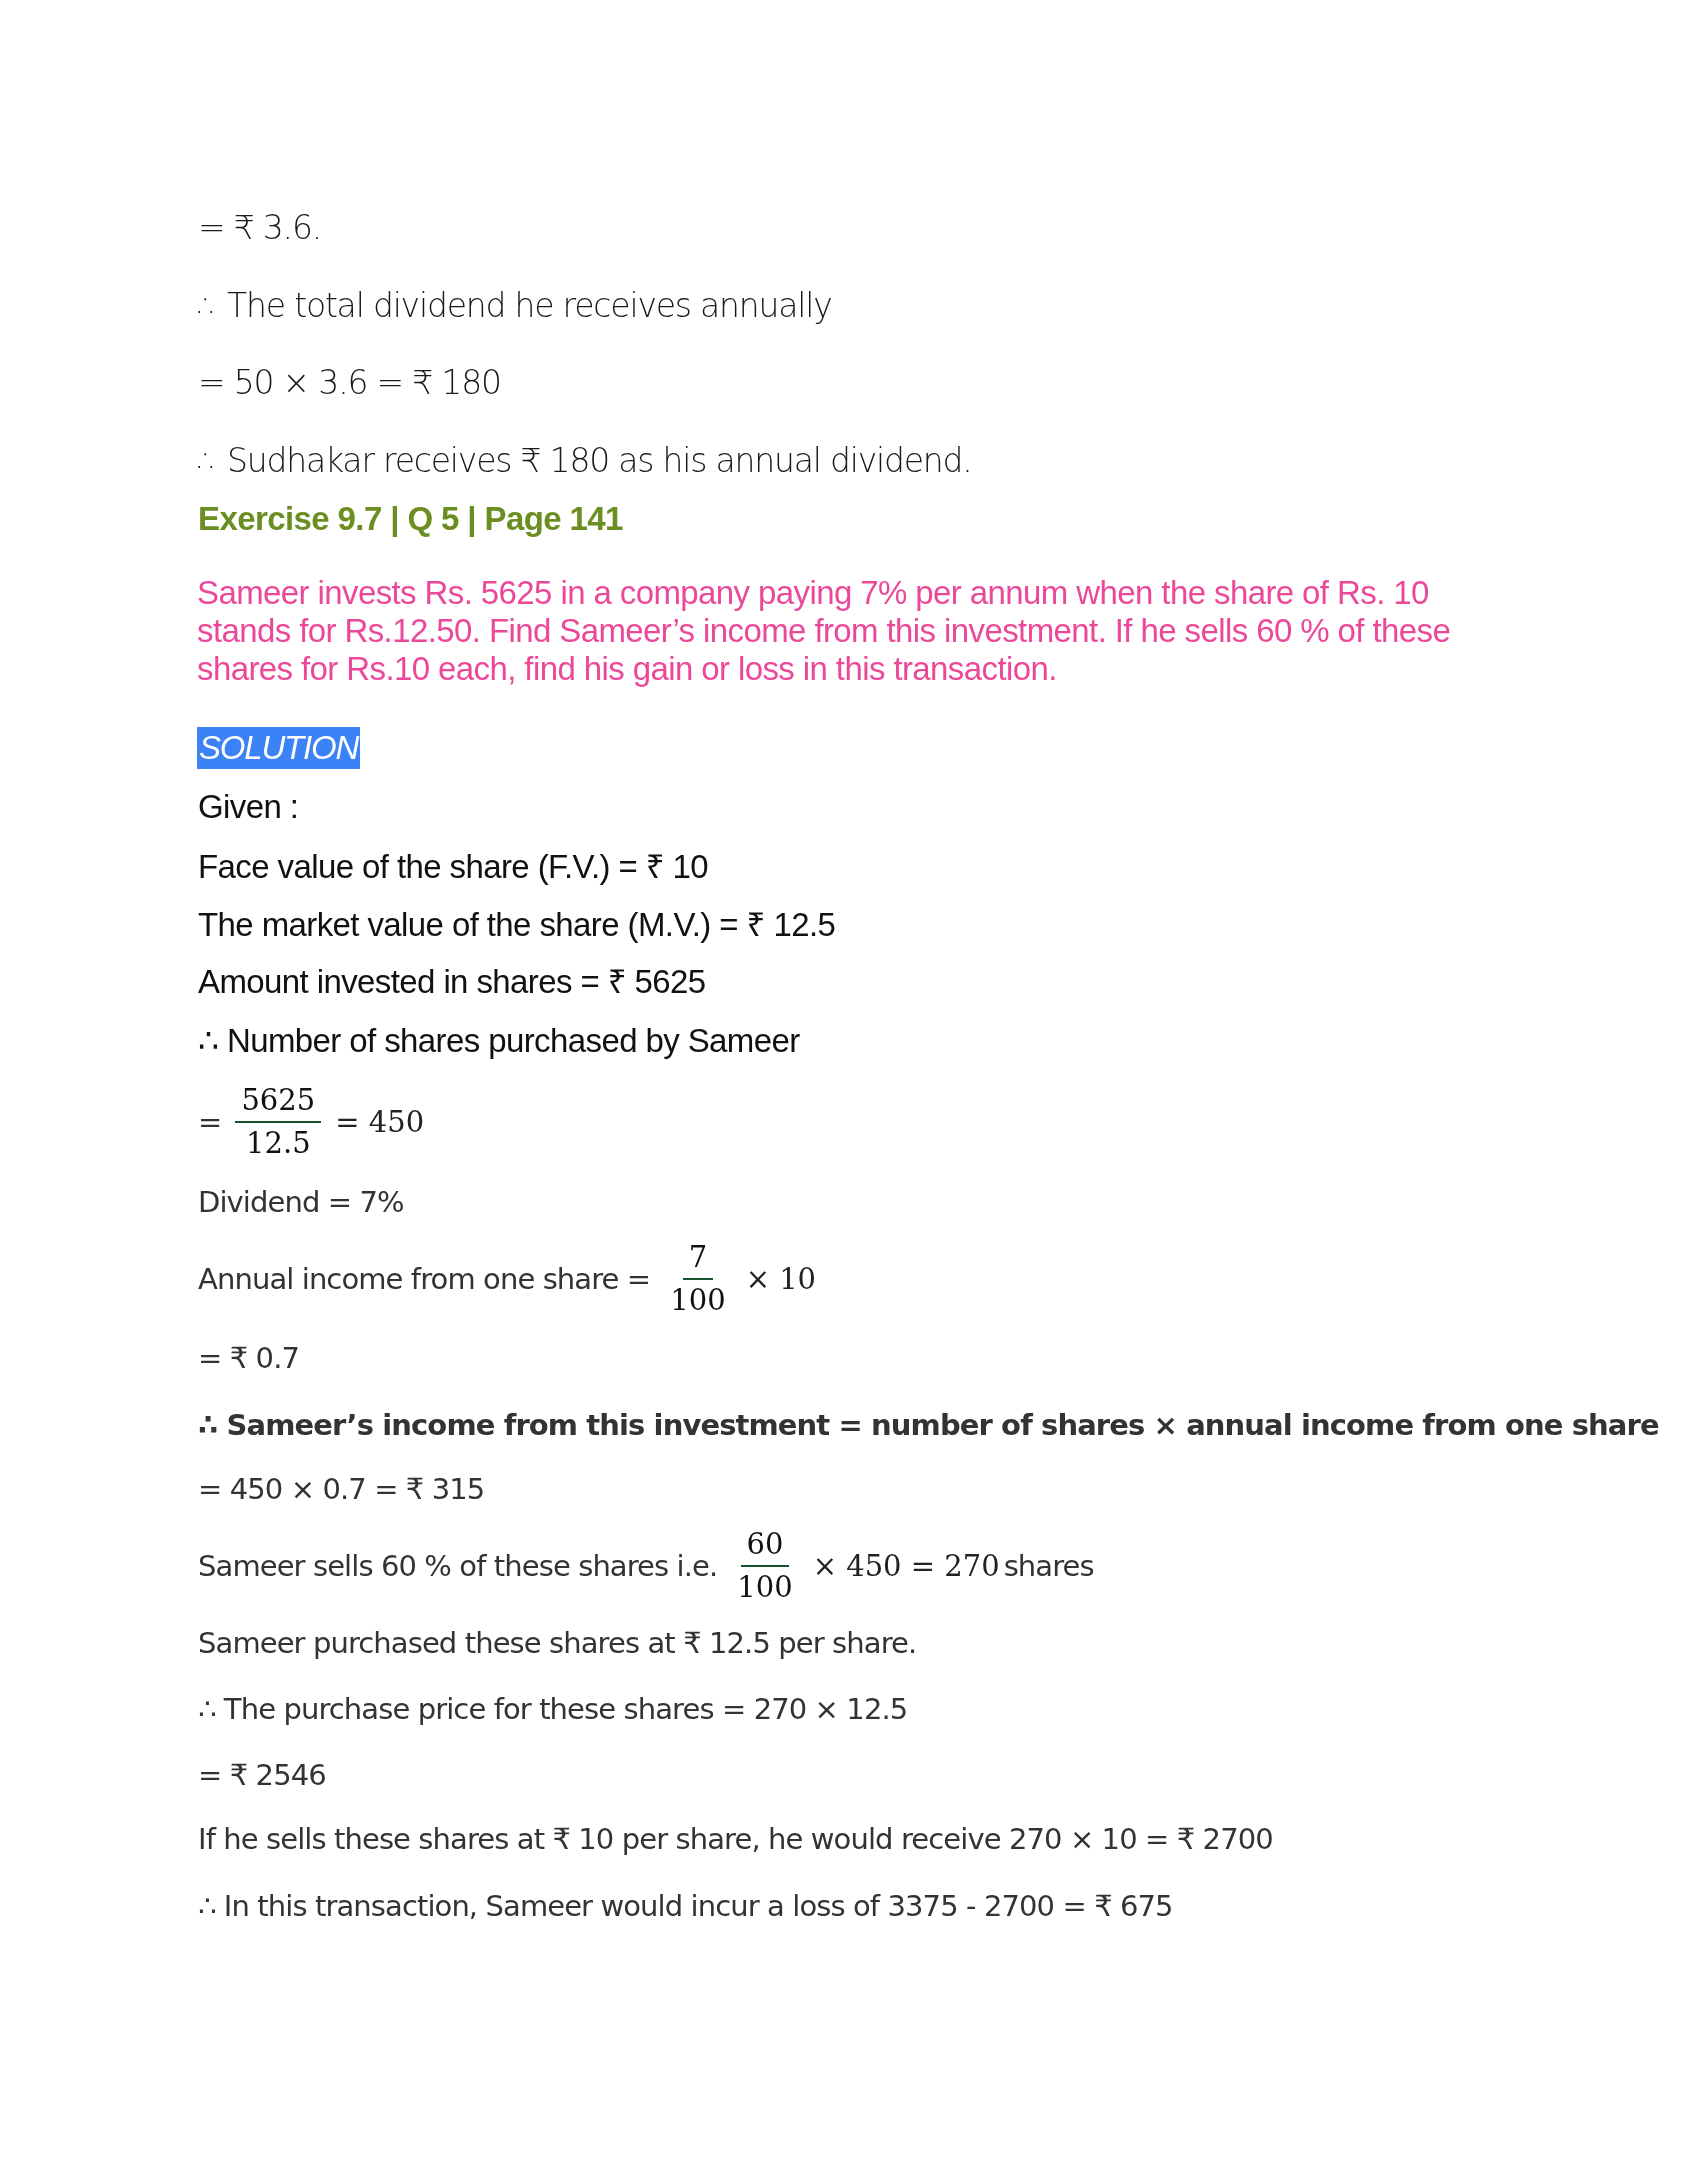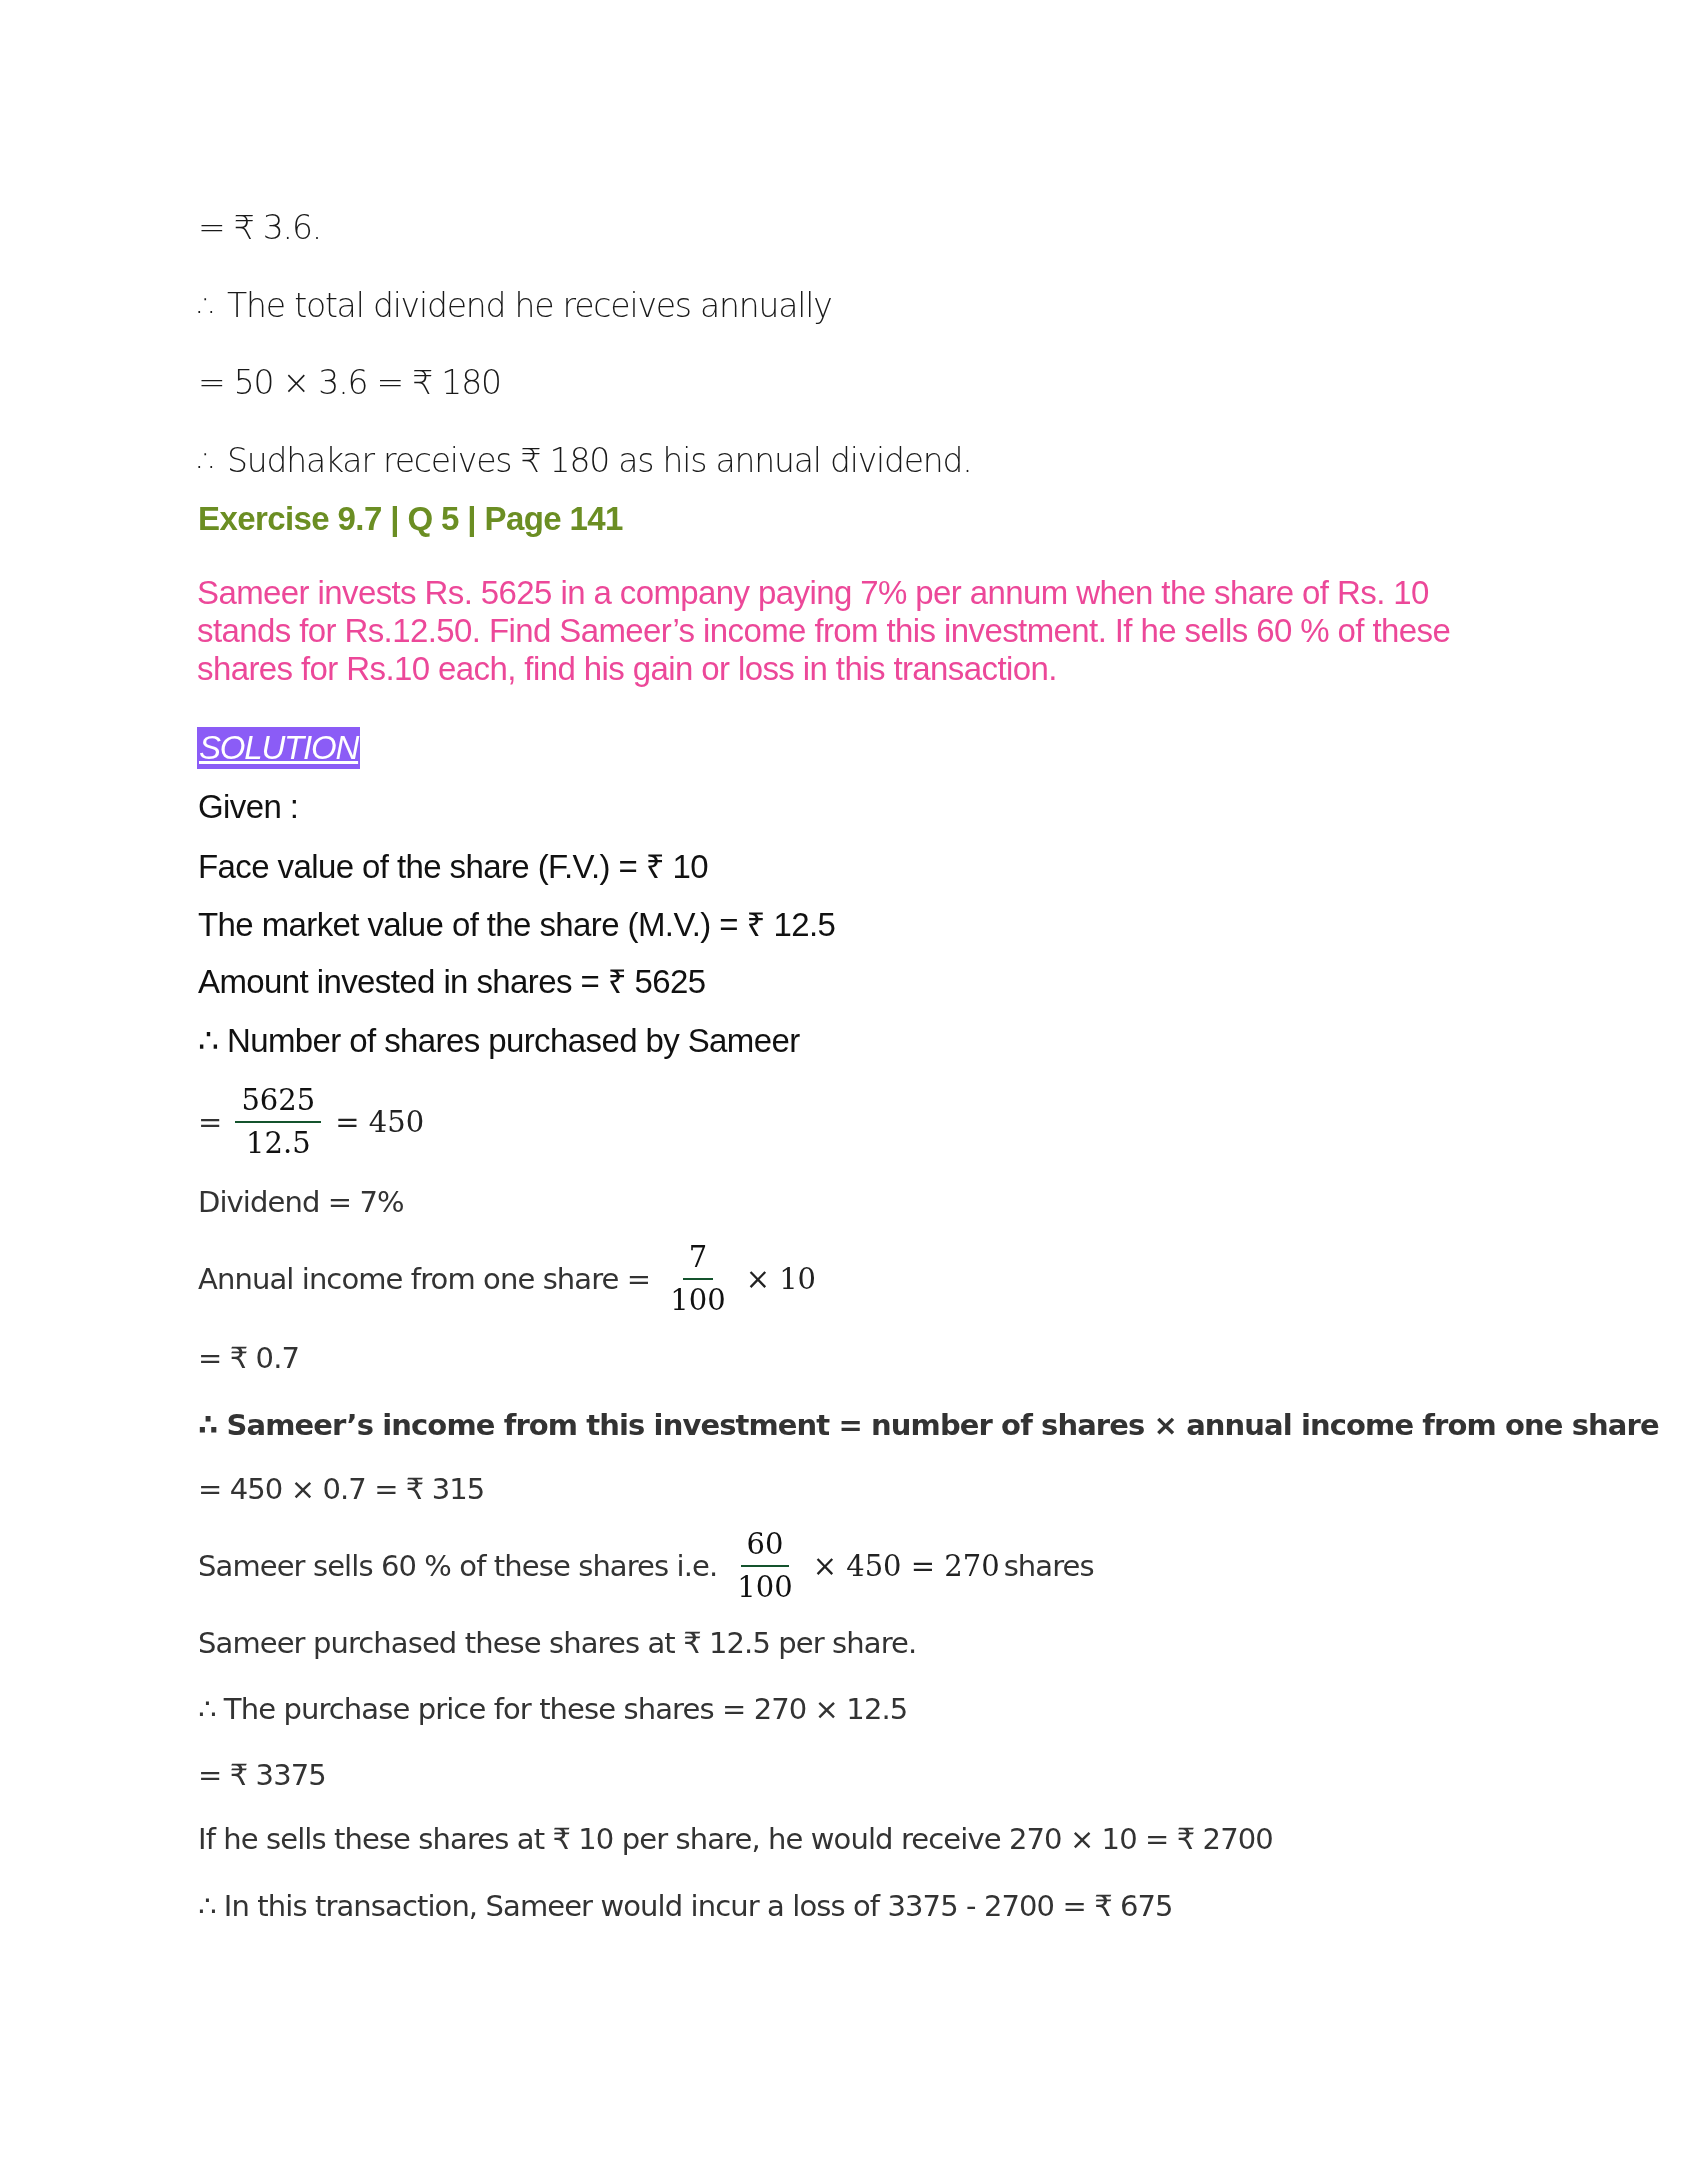--- a/index.html
+++ b/index.html
@@ -102,21 +102,21 @@
 
 <div class="line seg" style="top:227px;">= ₹ 3.6.</div>
 <div class="line seg" style="top:305px;">∴ The total dividend he receives annually</div>
 <div class="line seg" style="top:382px;">= 50 × 3.6 = ₹ 180</div>
 <div class="line seg" style="top:460px;">∴ Sudhakar receives ₹ 180 as his annual dividend.</div>
 
 <div class="line heading" style="top: 519px; color: rgb(107, 142, 35);">Exercise 9.7 | Q 5 | Page 141</div>
 
 <div class="question">Sameer invests Rs. 5625 in a company paying 7% per annum when the share of Rs. 10 stands for Rs.12.50. Find Sameer’s income from this investment. If he sells 60 % of these shares for Rs.10 each, find his gain or loss in this transaction.</div>
 
-<div class="solution-badge" style="background: #8b5cf6; text-decoration: underline;">SOLUTION</div>
+<div class="solution-badge" style="background: #3b82f6;">SOLUTION</div>
 
 <div class="line arial" style="top:807px;">Given :</div>
 <div class="line arial" style="top:865px;">Face value of the share (F.V.) = ₹ 10</div>
 <div class="line arial" style="top:923px;">The market value of the share (M.V.) = ₹ 12.5</div>
 <div class="line arial" style="top:980px;">Amount invested in shares = ₹ 5625</div>
 <div class="line arial" style="top:1040px;">∴ Number of shares purchased by Sameer</div>
 
 <div class="line" style="top:1122px;">
   <span class="seg-small mid">=</span>
   <span class="frac">
@@ -146,16 +146,16 @@
   <span class="frac">
     <span class="num">60</span>
     <span class="den">100</span>
   </span>
   <span class="math">× 450 = 270</span>
   <span class="seg-small mid">shares</span>
 </div>
 
 <div class="line seg-small" style="top:1643px;">Sameer purchased these shares at ₹ 12.5 per share.</div>
 <div class="line seg-small" style="top:1709px;">∴ The purchase price for these shares = 270 × 12.5</div>
-<div class="line seg-small" style="top:1775px;">= ₹ 3375</div>
+<div class="line seg-small" style="top:1775px;">= ₹ 2546</div>
 <div class="line seg-small" style="top:1839px;">If he sells these shares at ₹ 10 per share, he would receive 270 × 10 = ₹ 2700</div>
 <div class="line seg-small" style="top:1906px;">∴ In this transaction, Sameer would incur a loss of 3375 - 2700 = ₹ 675</div>
 
 
 </body></html>

